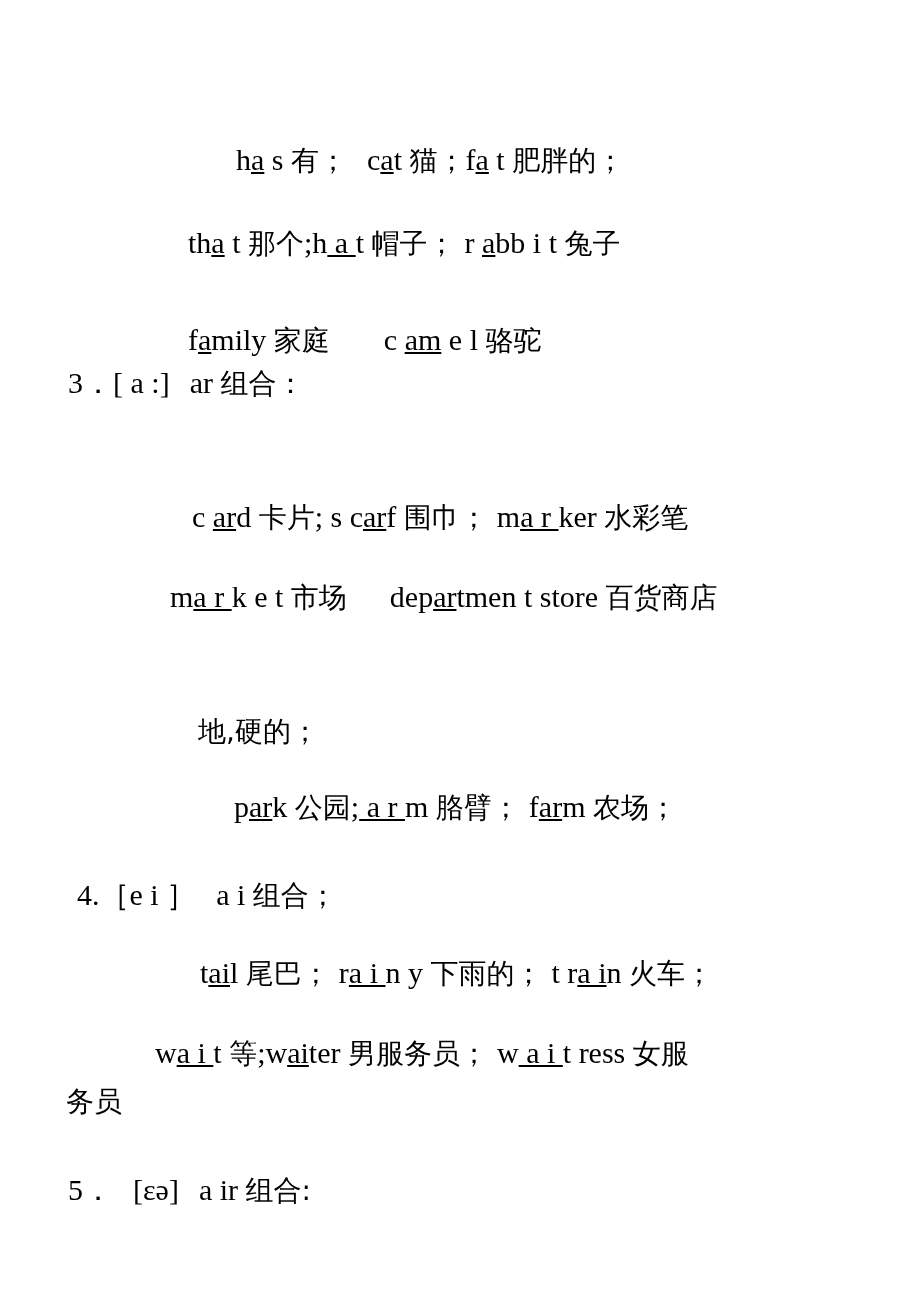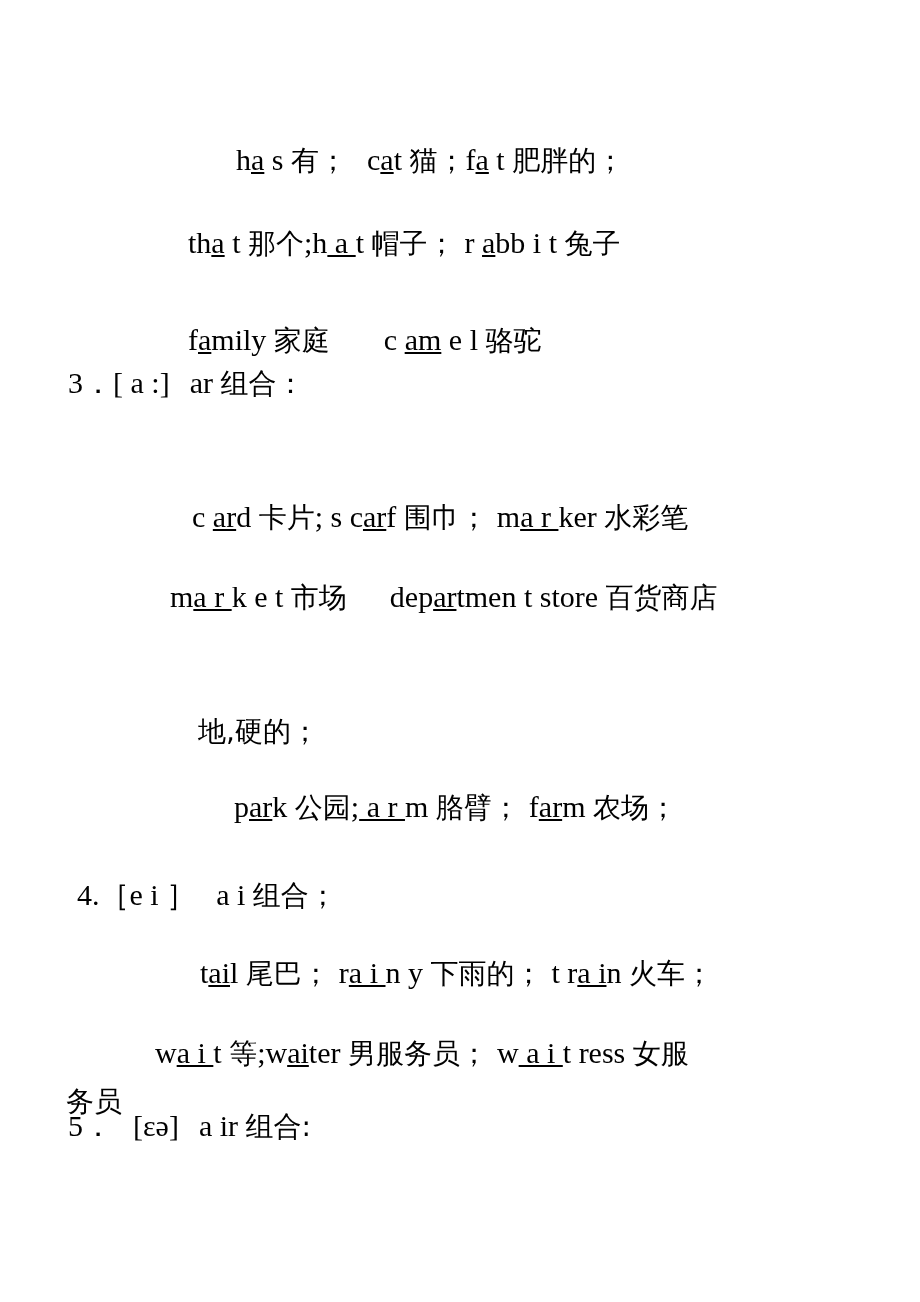--- a/index.html
+++ b/index.html
@@ -102,17 +102,17 @@
     <span><span>w</span><span class="u">a i </span><span> t </span></span><span class="cn">等</span><span><span>;w</span><span class="u">ai</span><span>ter </span></span><span class="cn">男服务员；</span><span class="sp"></span><span><span>w</span><span class="u"> a  i </span><span> t ress </span></span><span class="cn">女服</span>
   </div>
 
   <div class="line" style="left:200px; top:958px;">
     <span><span>t</span><span class="u">ai</span><span>l </span></span><span class="cn">尾巴；</span><span class="sp"></span><span><span>r</span><span class="u">a i </span><span>n y </span></span><span class="cn">下雨的；</span><span class="sp"></span><span><span>t r</span><span class="u">a i</span><span>n </span></span><span class="cn">火车；</span>
   </div>
   <div class="line cn" style="left:66px; top:1088px;">
     <span>务员</span>
   </div>
 
-  <div class="heading" style="left:68px; top:1111px;text-align:center;">
+  <div class="heading" style="left:68px; top:1175px;text-align:center;">
     <span>5．</span><span class="sp2"></span><span>[εə]</span><span class="sp2"></span><span>a ir </span><span class="cn">组合:</span>
   </div>
 
 </div>
 
 </body></html>

